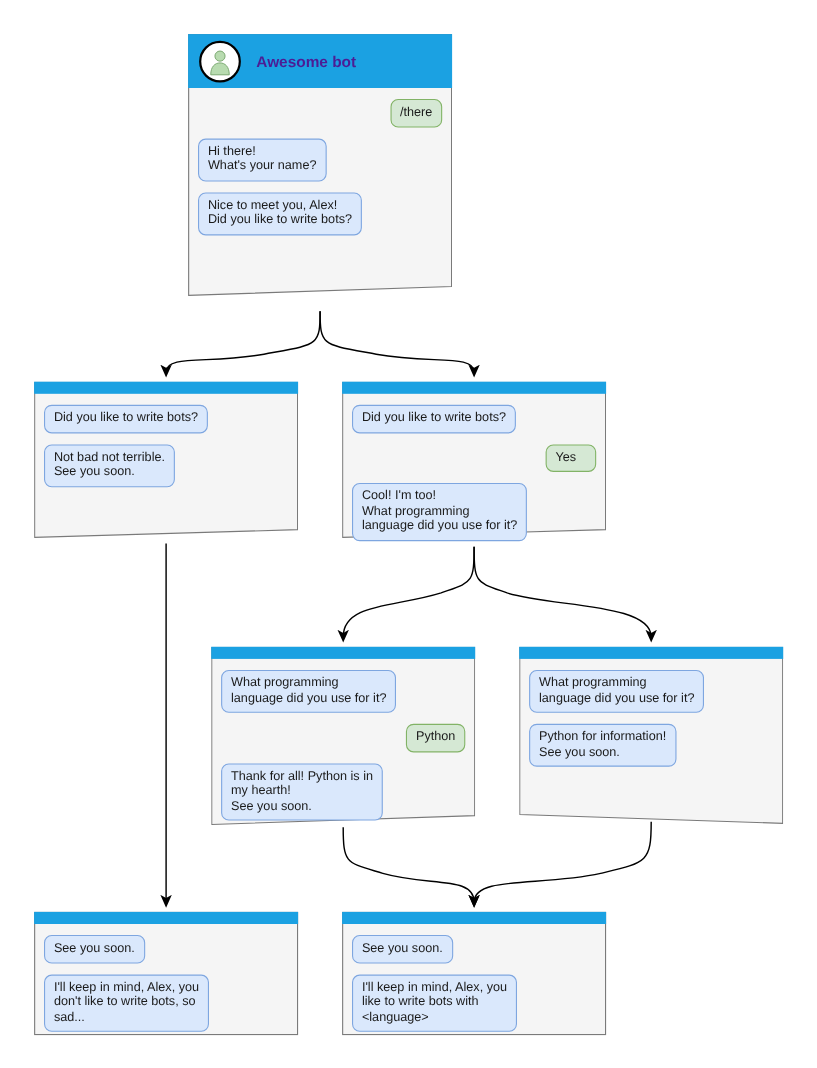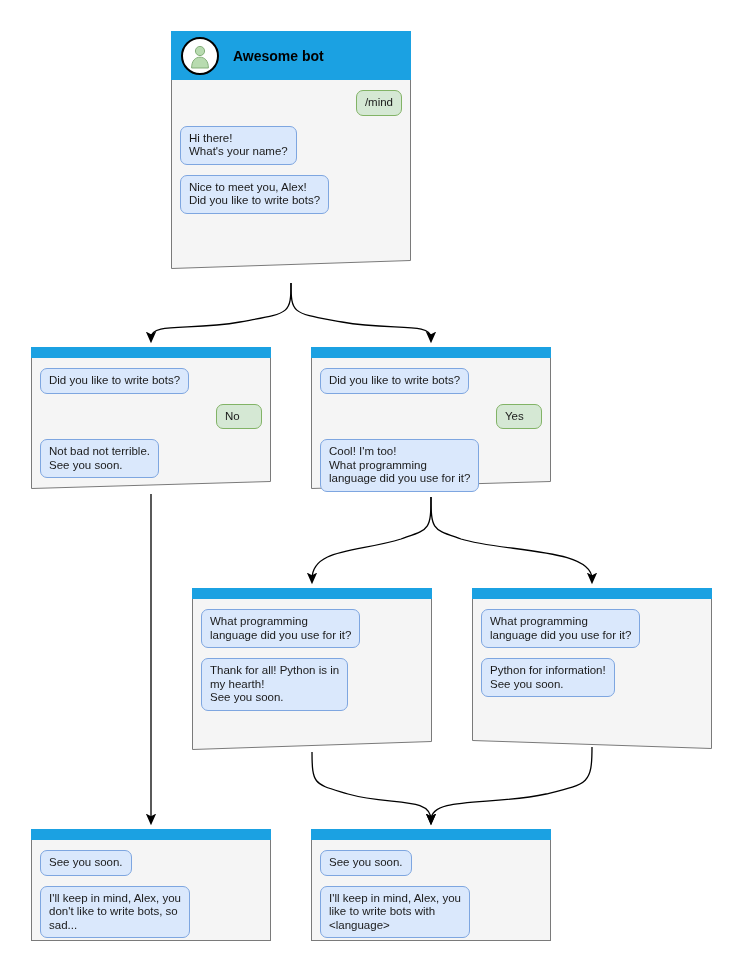--- a/index.html
+++ b/index.html
@@ -77,21 +77,21 @@
     background: #ffffff;
     border: 2px solid #000000;
     box-sizing: border-box;
     display: flex;
     align-items: center;
     justify-content: center;
     flex: 0 0 auto;
   }
   .avatar svg { display:block; }
   .bot-title {
-    color: #000000;
+    color: #4c1d95;
     font-size: 14px;
     font-weight: bold;
     margin-left: 14px;
     white-space: nowrap;
   }
 
   .chatbody {
     padding: 10px 9px 12px 9px;
     box-sizing: border-box;
   }
@@ -171,21 +171,21 @@
         <div class="avatar">
           <svg width="26" height="26" viewBox="0 0 26 26">
             <circle cx="13" cy="8" r="4.6" fill="#b8dbb0" stroke="#7aa870" stroke-width="0.9"></circle>
             <path d="M4.6,25 C4.6,17.6 8.4,14.2 13,14.2 C17.6,14.2 21.4,17.6 21.4,25 Z" fill="#b8dbb0" stroke="#7aa870" stroke-width="0.9"></path>
           </svg>
         </div>
         <div class="bot-title">Awesome bot</div>
       </div>
       <div class="chatbody">
         <div class="msgrow user">
-          <div class="bubble user">/mind</div>
+          <div class="bubble user">/there</div>
         </div>
         <div class="msgrow bot">
           <div class="bubble bot">Hi there!
 What's your name?</div>
         </div>
         <div class="msgrow bot">
           <div class="bubble bot">Nice to meet you, Alex!
 Did you like to write bots?</div>
         </div>
       </div>
@@ -196,23 +196,20 @@
     <div class="node-shape">
       <svg viewBox="0 0 240 142" preserveAspectRatio="none">
         <path d="M0.5,0.5 L239.5,0.5 L239.5,134.5 L0.5,141.5 Z" fill="#f5f5f5" stroke="#7a7a7a" stroke-width="1"></path>
       </svg>
     </div>
     <div class="node-inner">
       <div class="titlebar slim"></div>
       <div class="chatbody">
         <div class="msgrow bot">
           <div class="bubble bot">Did you like to write bots?</div>
-        </div>
-        <div class="msgrow user">
-          <div class="bubble user">No</div>
         </div>
         <div class="msgrow bot">
           <div class="bubble bot">Not bad not terrible.
 See you soon.</div>
         </div>
       </div>
     </div>
   </div>
 
   <div class="node skew" id="node-yes">
@@ -245,20 +242,23 @@
         <path d="M0.5,0.5 L239.5,0.5 L239.5,153.5 L0.5,161.5 Z" fill="#f5f5f5" stroke="#7a7a7a" stroke-width="1"></path>
       </svg>
     </div>
     <div class="node-inner">
       <div class="titlebar slim"></div>
       <div class="chatbody">
         <div class="msgrow bot">
           <div class="bubble bot">What programming
 language did you use for it?</div>
         </div>
+        <div class="msgrow user">
+          <div class="bubble user">Python</div>
+        </div>
         <div class="msgrow bot">
           <div class="bubble bot">Thank for all! Python is in
 my hearth!
 See you soon.</div>
         </div>
       </div>
     </div>
   </div>
 
   <div class="node skew" id="node-go">

